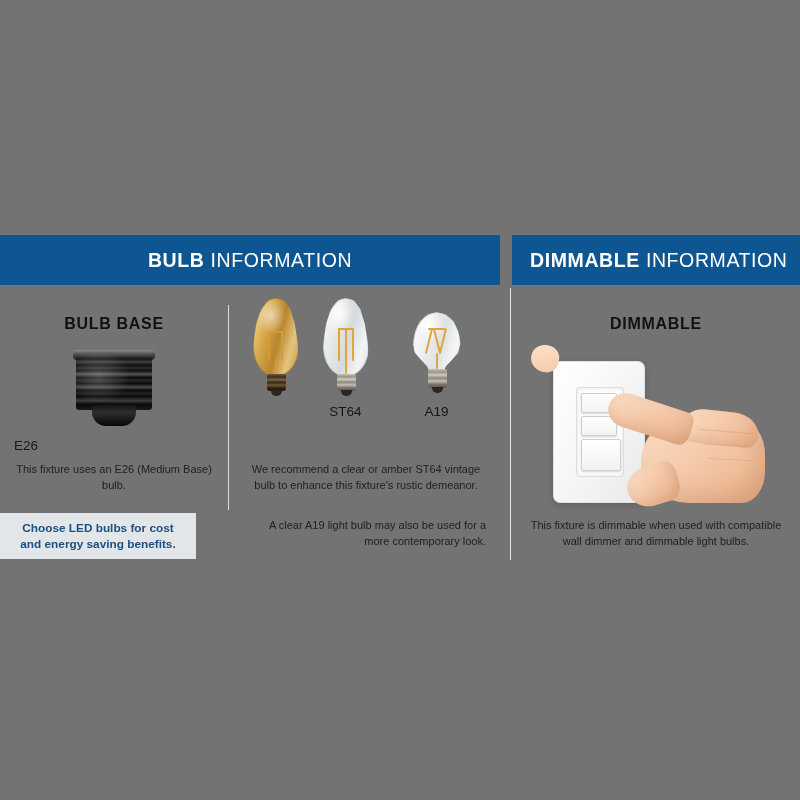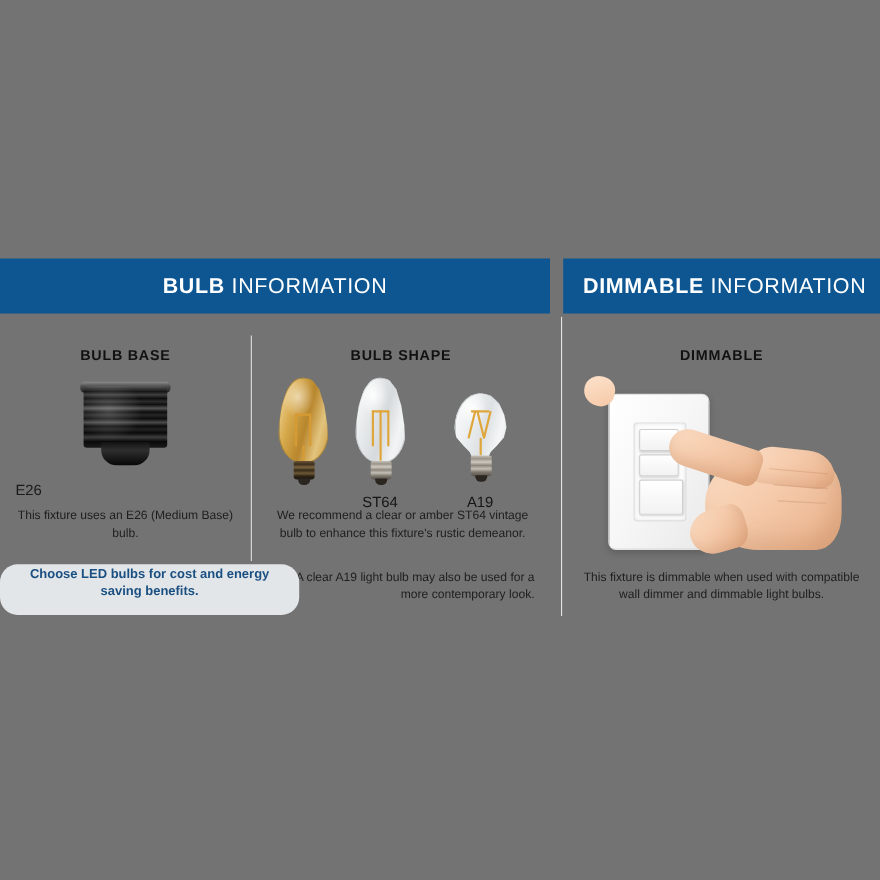--- a/index.html
+++ b/index.html
@@ -76,21 +76,21 @@
   .col {
     position: absolute;
     text-align: center;
     box-sizing: border-box;
   }
   #col-base  { left: 0px;   top: 0px; width: 228px; }
   #col-shape { left: 229px; top: 0px; width: 271px; }
   #col-dimmable { left: 0px; top: 0px; width: 288px; }
 
   .col-heading {
-    font-size: 13px;
+    font-size: 16px;
     font-weight: 700;
     letter-spacing: 0.7px;
     color: #111111;
     margin: 0;
     padding-top: 30px;
   }
 
   .caption {
     font-size: 13.5px;
     font-weight: 400;
@@ -316,27 +316,26 @@
     height: 1px;
     background: rgba(205,150,115,0.45);
     border-radius: 1px;
   }
 
   
   #led-callout {
     position: absolute;
     left: 0px;
     top: 513px;
-    width: 272px;
+    width: 196px;
     height: 46px;
     background: #e3e6e8;
     display: flex;
-    align-items: flex-start;
+    align-items: center;
     justify-content: center;
-    border-radius: 16px;
   }
   #led-callout-text {
     font-size: 11.8px;
     font-weight: 700;
     line-height: 1.38;
     color: #1a4f82;
     text-align: center;
     padding: 0 12px;
   }
 
@@ -372,21 +371,20 @@
       <p class="col-heading">BULB BASE</p>
 
       <div id="e26-art">
         <div class="socket-rim"></div>
         <div class="socket-body"></div>
         <div class="socket-tip"></div>
       </div>
     </div>
 
     <div class="col" id="col-shape">
-      <p class="col-heading">BULB SHAPE</p>
 
       <div id="bulb-row">
 
         <div class="bulb st64 amber" style="left:18px; bottom:4px; width:46px; height:100px;">
           <div class="bulb-glass" style="top:0;"></div>
           <div class="filament" style="left:15px; top:33px; width:2px; height:30px;"></div>
           <div class="filament" style="left:28px; top:33px; width:2px; height:30px;"></div>
           <div class="filament" style="left:15px; top:33px; width:15px; height:2px;"></div>
           <div class="filament" style="left:22px; top:62px; width:2px; height:14px;"></div>
           <div class="bulb-cap amber" style="left:14px; top:76px; width:19px; height:17px;"></div>

